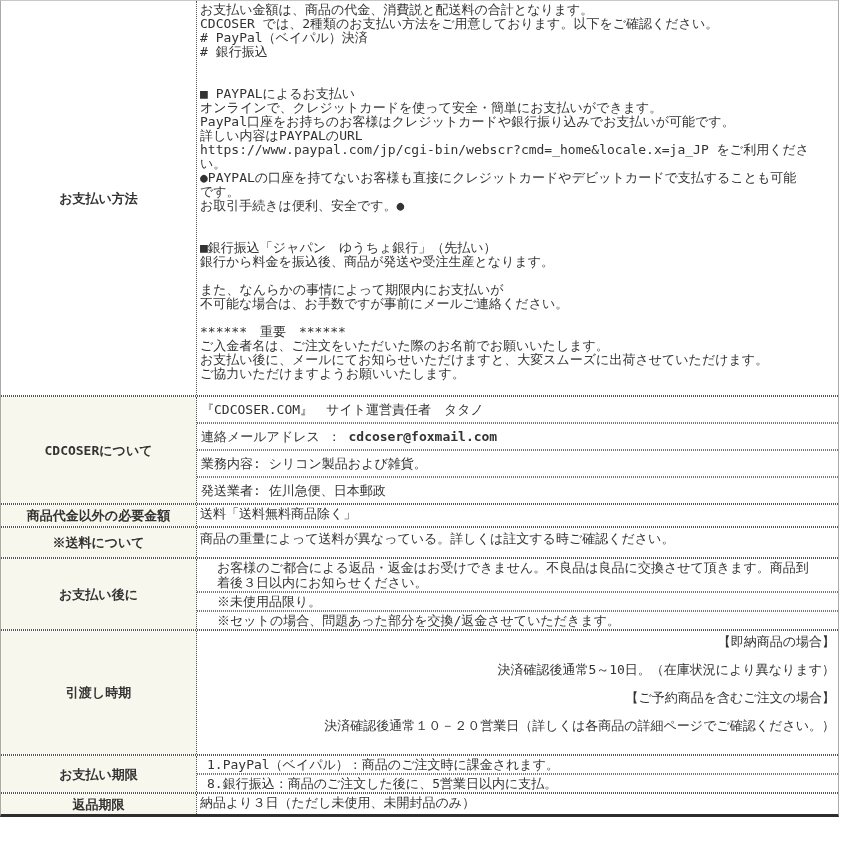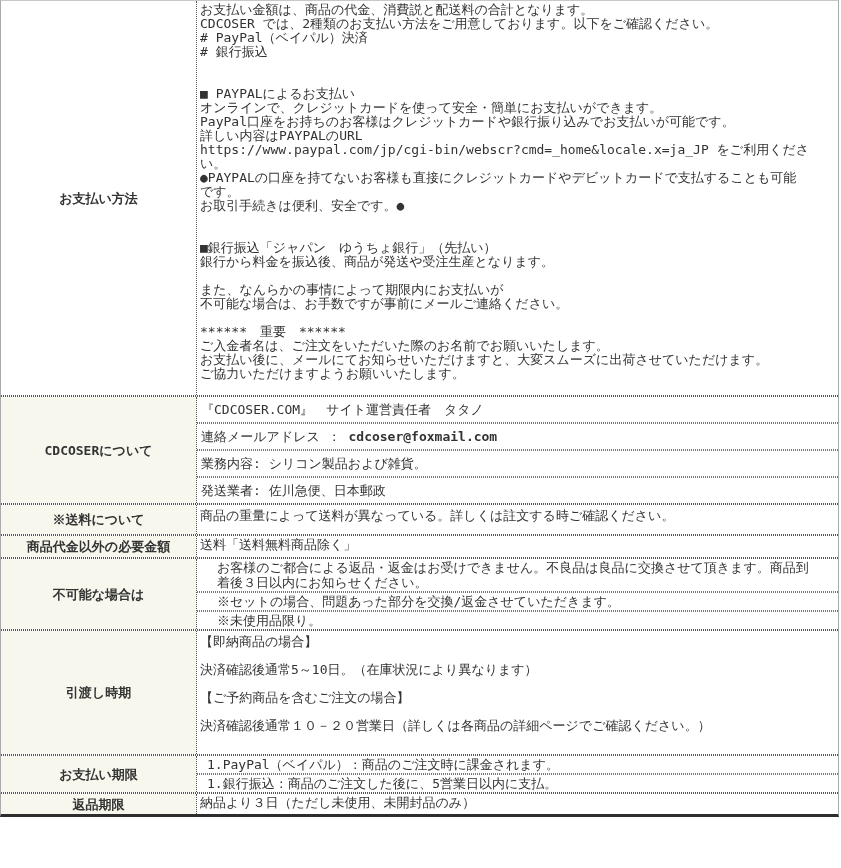--- a/index.html
+++ b/index.html
@@ -57,21 +57,21 @@
   }
   .subrow + .subrow{ border-top:1px dotted #777777; }
   .subrow:not(:last-child){ border-bottom:1px dotted #777777; }
   .bold{ font-weight:bold; }
   
   .row-payment-method .block{ min-height:390px; }
   .row-about-cdcoser .subrow{ padding:5px 4px 5px 4px; }
   .row-extra-fees .block{ min-height:17px; }
   .row-shipping-note .block{ min-height:23px; padding-top:4px; }
   .row-defective-items .subrow{ padding:1px 20px; }
-  .row-delivery-time .block{ min-height:117px; padding-top:4px; }
+  .row-delivery-time .block{ min-height:117px; padding-top:4px;text-align:right; }
   .row-payment-deadline .subrow{ padding:1px 10px; }
   .row-return-deadline .block{ min-height:16px; }
 </style>
 </head>
 <body>
 
 <div class="guide-table">
     <div class="trow row-payment-method">
       <div class="label-cell white-bg">
         <span class="label-text">お支払い方法</span>
@@ -109,44 +109,44 @@
       <div class="label-cell">
         <span class="label-text">CDCOSERについて</span>
       </div>
       <div class="content-cell">
         <div class="subrow"><span>『CDCOSER.COM』　サイト運営責任者　タタノ</span></div>
         <div class="subrow"><span>連絡メールアドレス ： </span><span class="bold">cdcoser@foxmail.com</span></div>
         <div class="subrow"><span>業務内容: シリコン製品および雑貨。</span></div>
         <div class="subrow"><span>発送業者: 佐川急便、日本郵政</span></div>
       </div>
     </div>
+    <div class="trow row-extra-fees">
+      <div class="label-cell">
+        <span class="label-text">商品代金以外の必要金額</span>
+      </div>
+      <div class="content-cell">
+        <div class="block">送料「送料無料商品除く」</div>
+      </div>
+    </div>
     <div class="trow row-shipping-note">
       <div class="label-cell">
         <span class="label-text">※送料について</span>
       </div>
       <div class="content-cell">
         <div class="block">商品の重量によって送料が異なっている。詳しくは註文する時ご確認ください。</div>
       </div>
     </div>
-    <div class="trow row-extra-fees">
-      <div class="label-cell">
-        <span class="label-text">商品代金以外の必要金額</span>
-      </div>
-      <div class="content-cell">
-        <div class="block">送料「送料無料商品除く」</div>
-      </div>
-    </div>
     <div class="trow row-defective-items">
       <div class="label-cell">
-        <span class="label-text">不可能な場合は</span>
+        <span class="label-text">お支払い後に</span>
       </div>
       <div class="content-cell">
         <div class="subrow"><span>お客様のご都合による返品・返金はお受けできません。不良品は良品に交換させて頂きます。商品到着後３日以内にお知らせください。</span></div>
+        <div class="subrow"><span>※未使用品限り。</span></div>
         <div class="subrow"><span>※セットの場合、問題あった部分を交換/返金させていただきます。</span></div>
-        <div class="subrow"><span>※未使用品限り。</span></div>
       </div>
     </div>
     <div class="trow row-delivery-time">
       <div class="label-cell">
         <span class="label-text">引渡し時期</span>
       </div>
       <div class="content-cell">
         <div class="block">【即納商品の場合】
 
 決済確認後通常5～10日。（在庫状況により異なります）
@@ -155,21 +155,21 @@
 
 決済確認後通常１０－２０営業日（詳しくは各商品の詳細ページでご確認ください。）</div>
       </div>
     </div>
     <div class="trow row-payment-deadline">
       <div class="label-cell">
         <span class="label-text">お支払い期限</span>
       </div>
       <div class="content-cell">
         <div class="subrow"><span>1.PayPal（ベイパル）：商品のご注文時に課金されます。</span></div>
-        <div class="subrow"><span>1.銀行振込：商品のご注文した後に、5営業日以内に支払。</span></div>
+        <div class="subrow"><span>8.銀行振込：商品のご注文した後に、5営業日以内に支払。</span></div>
       </div>
     </div>
     <div class="trow row-return-deadline">
       <div class="label-cell">
         <span class="label-text">返品期限</span>
       </div>
       <div class="content-cell">
         <div class="block">納品より３日（ただし未使用、未開封品のみ）</div>
       </div>
     </div>

